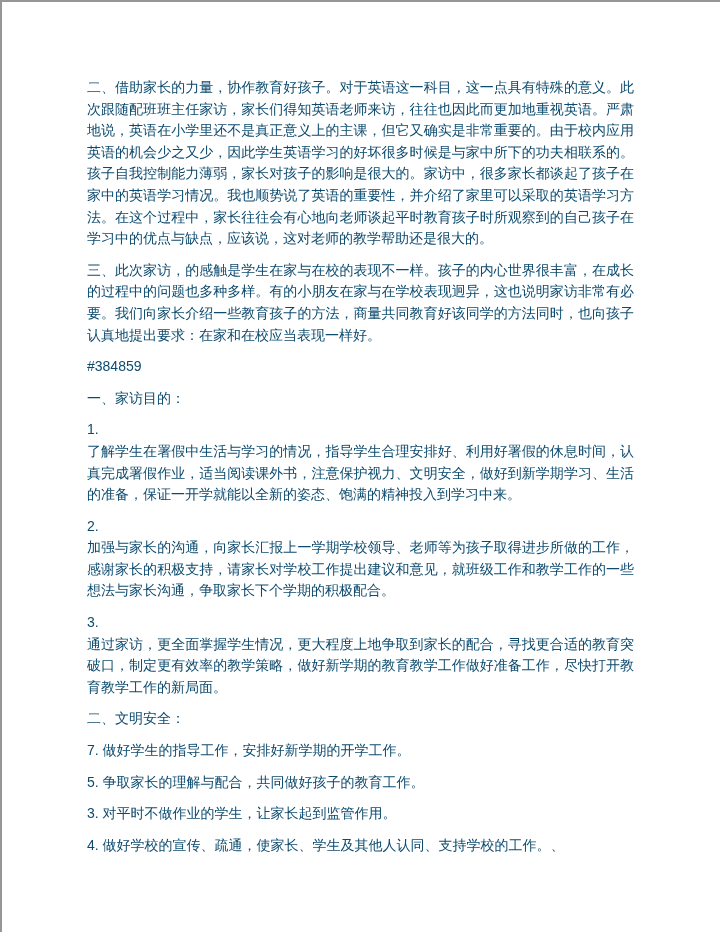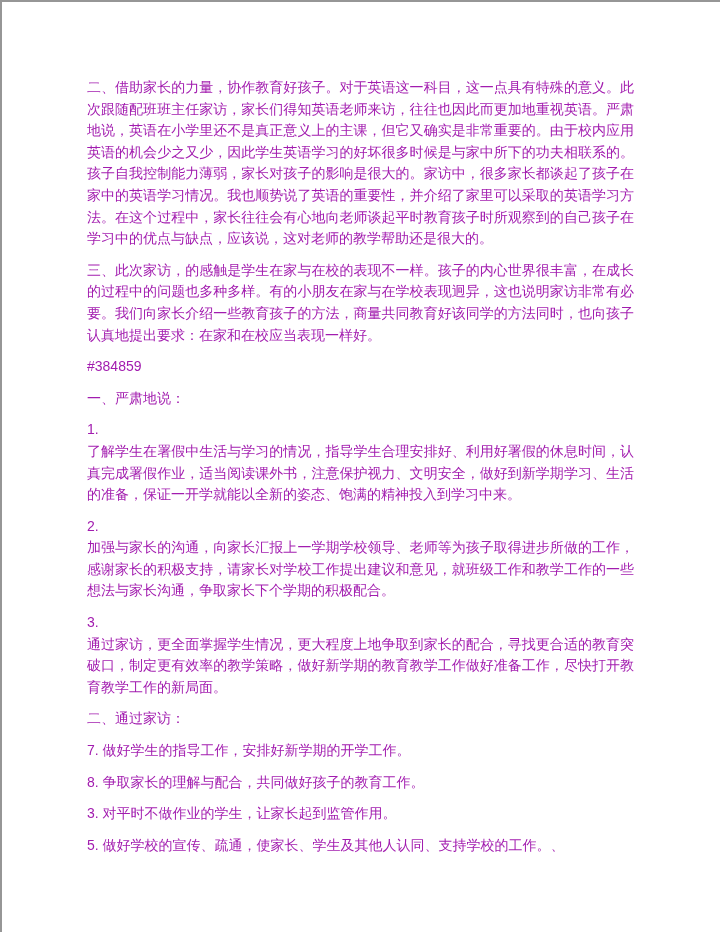--- a/index.html
+++ b/index.html
@@ -24,46 +24,46 @@
     position: absolute;
     top: 0; left: 0;
     width: 2px; height: 932px;
     background: #969696;
   }
   .doc-content {
     position: absolute;
     top: 77px;
     left: 87px;
     width: 547px;
-    color: #a21caf;
+    color: #0c4a6e;
   }
   .doc-content p {
     margin: 0 0 10px 0;
     font-size: 14px;
     line-height: 21.6px;
     text-align: justify;
     white-space: pre-line;
     letter-spacing: 0;
   }
 </style>
 </head>
 <body>
 
 <div class="edge-top"></div>
 <div class="edge-left"></div>
 
 <div class="doc-content">
   <p>二、借助家长的力量，协作教育好孩子。对于英语这一科目，这一点具有特殊的意义。此次跟随配班班主任家访，家长们得知英语老师来访，往往也因此而更加地重视英语。严肃地说，英语在小学里还不是真正意义上的主课，但它又确实是非常重要的。由于校内应用英语的机会少之又少，因此学生英语学习的好坏很多时候是与家中所下的功夫相联系的。孩子自我控制能力薄弱，家长对孩子的影响是很大的。家访中，很多家长都谈起了孩子在家中的英语学习情况。我也顺势说了英语的重要性，并介绍了家里可以采取的英语学习方法。在这个过程中，家长往往会有心地向老师谈起平时教育孩子时所观察到的自己孩子在学习中的优点与缺点，应该说，这对老师的教学帮助还是很大的。</p>
   <p>三、此次家访，的感触是学生在家与在校的表现不一样。孩子的内心世界很丰富，在成长的过程中的问题也多种多样。有的小朋友在家与在学校表现迥异，这也说明家访非常有必要。我们向家长介绍一些教育孩子的方法，商量共同教育好该同学的方法同时，也向孩子认真地提出要求：在家和在校应当表现一样好。</p>
   <p>#384859</p>
-  <p>一、严肃地说：</p>
+  <p>一、家访目的：</p>
   <p>1.
 了解学生在署假中生活与学习的情况，指导学生合理安排好、利用好署假的休息时间，认真完成署假作业，适当阅读课外书，注意保护视力、文明安全，做好到新学期学习、生活的准备，保证一开学就能以全新的姿态、饱满的精神投入到学习中来。</p>
   <p>2.
 加强与家长的沟通，向家长汇报上一学期学校领导、老师等为孩子取得进步所做的工作，感谢家长的积极支持，请家长对学校工作提出建议和意见，就班级工作和教学工作的一些想法与家长沟通，争取家长下个学期的积极配合。</p>
   <p>3.
 通过家访，更全面掌握学生情况，更大程度上地争取到家长的配合，寻找更合适的教育突破口，制定更有效率的教学策略，做好新学期的教育教学工作做好准备工作，尽快打开教育教学工作的新局面。</p>
-  <p>二、通过家访：</p>
+  <p>二、文明安全：</p>
   <p>7. 做好学生的指导工作，安排好新学期的开学工作。</p>
-  <p>8. 争取家长的理解与配合，共同做好孩子的教育工作。</p>
+  <p>5. 争取家长的理解与配合，共同做好孩子的教育工作。</p>
   <p>3. 对平时不做作业的学生，让家长起到监管作用。</p>
-  <p>5. 做好学校的宣传、疏通，使家长、学生及其他人认同、支持学校的工作。、</p>
+  <p>4. 做好学校的宣传、疏通，使家长、学生及其他人认同、支持学校的工作。、</p>
 </div>
 
 </body></html>

